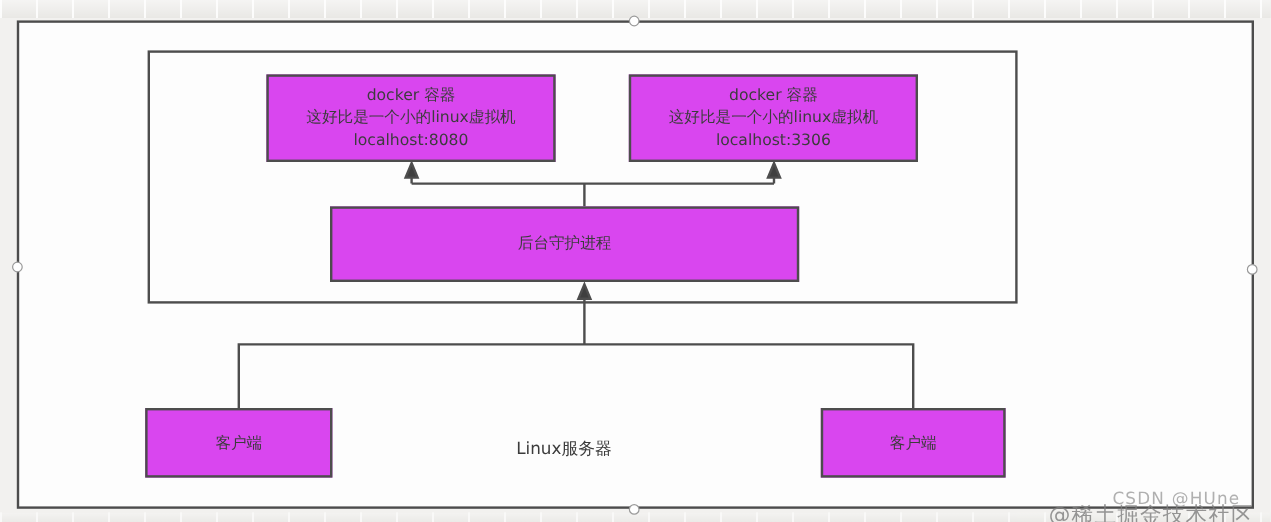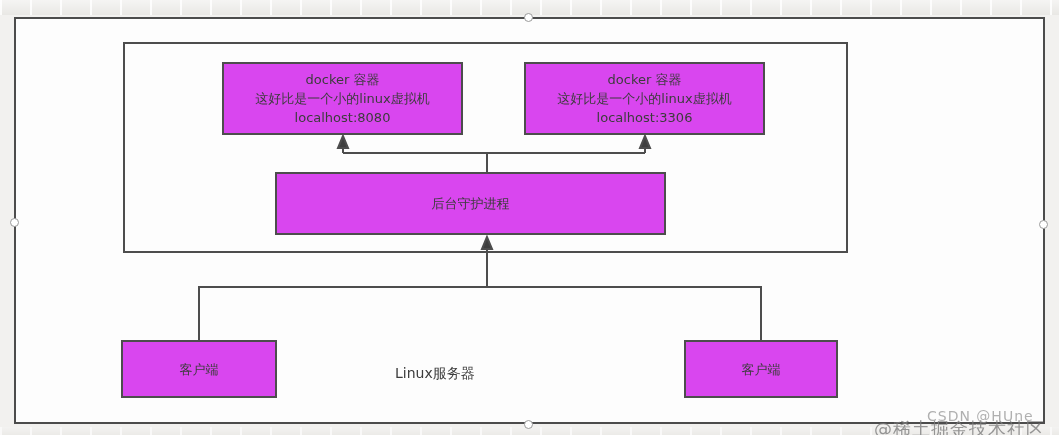--- a/index.html
+++ b/index.html
@@ -45,21 +45,21 @@
   }
   .node .ln{font-size:13px;line-height:19px;white-space:nowrap;}
   .docker1{left:222px;top:62px;width:241px;height:73px;}
   .docker2{left:524px;top:62px;width:241px;height:73px;}
   .daemon{left:275px;top:172px;width:391px;height:63px;}
   .client-left{left:121px;top:340px;width:156px;height:58px;}
   .client-right{left:684px;top:340px;width:154px;height:58px;}
   .client-left .ln,.client-right .ln,.daemon .ln{font-size:13px;}
 
   .server-label{
-    position:absolute;left:395px;top:365px;width:150px;text-align:left;
+    position:absolute;left:395px;top:365px;width:150px;text-align:center;
     font-size:14px;color:#3c3c3c;z-index:5;
   }
 
   svg.connectors{position:absolute;left:0;top:0;z-index:8;pointer-events:none;}
 
   .watermark{position:absolute;z-index:40;white-space:nowrap;font-family:"DejaVu Sans",sans-serif;}
   .wm-community{left:874px;top:417px;font-size:18px;color:rgba(125,125,125,.8);letter-spacing:1px;}
   .wm-csdn{left:927px;top:408px;font-size:14px;color:rgba(150,150,150,.75);letter-spacing:1px;}
 </style>
 </head>

